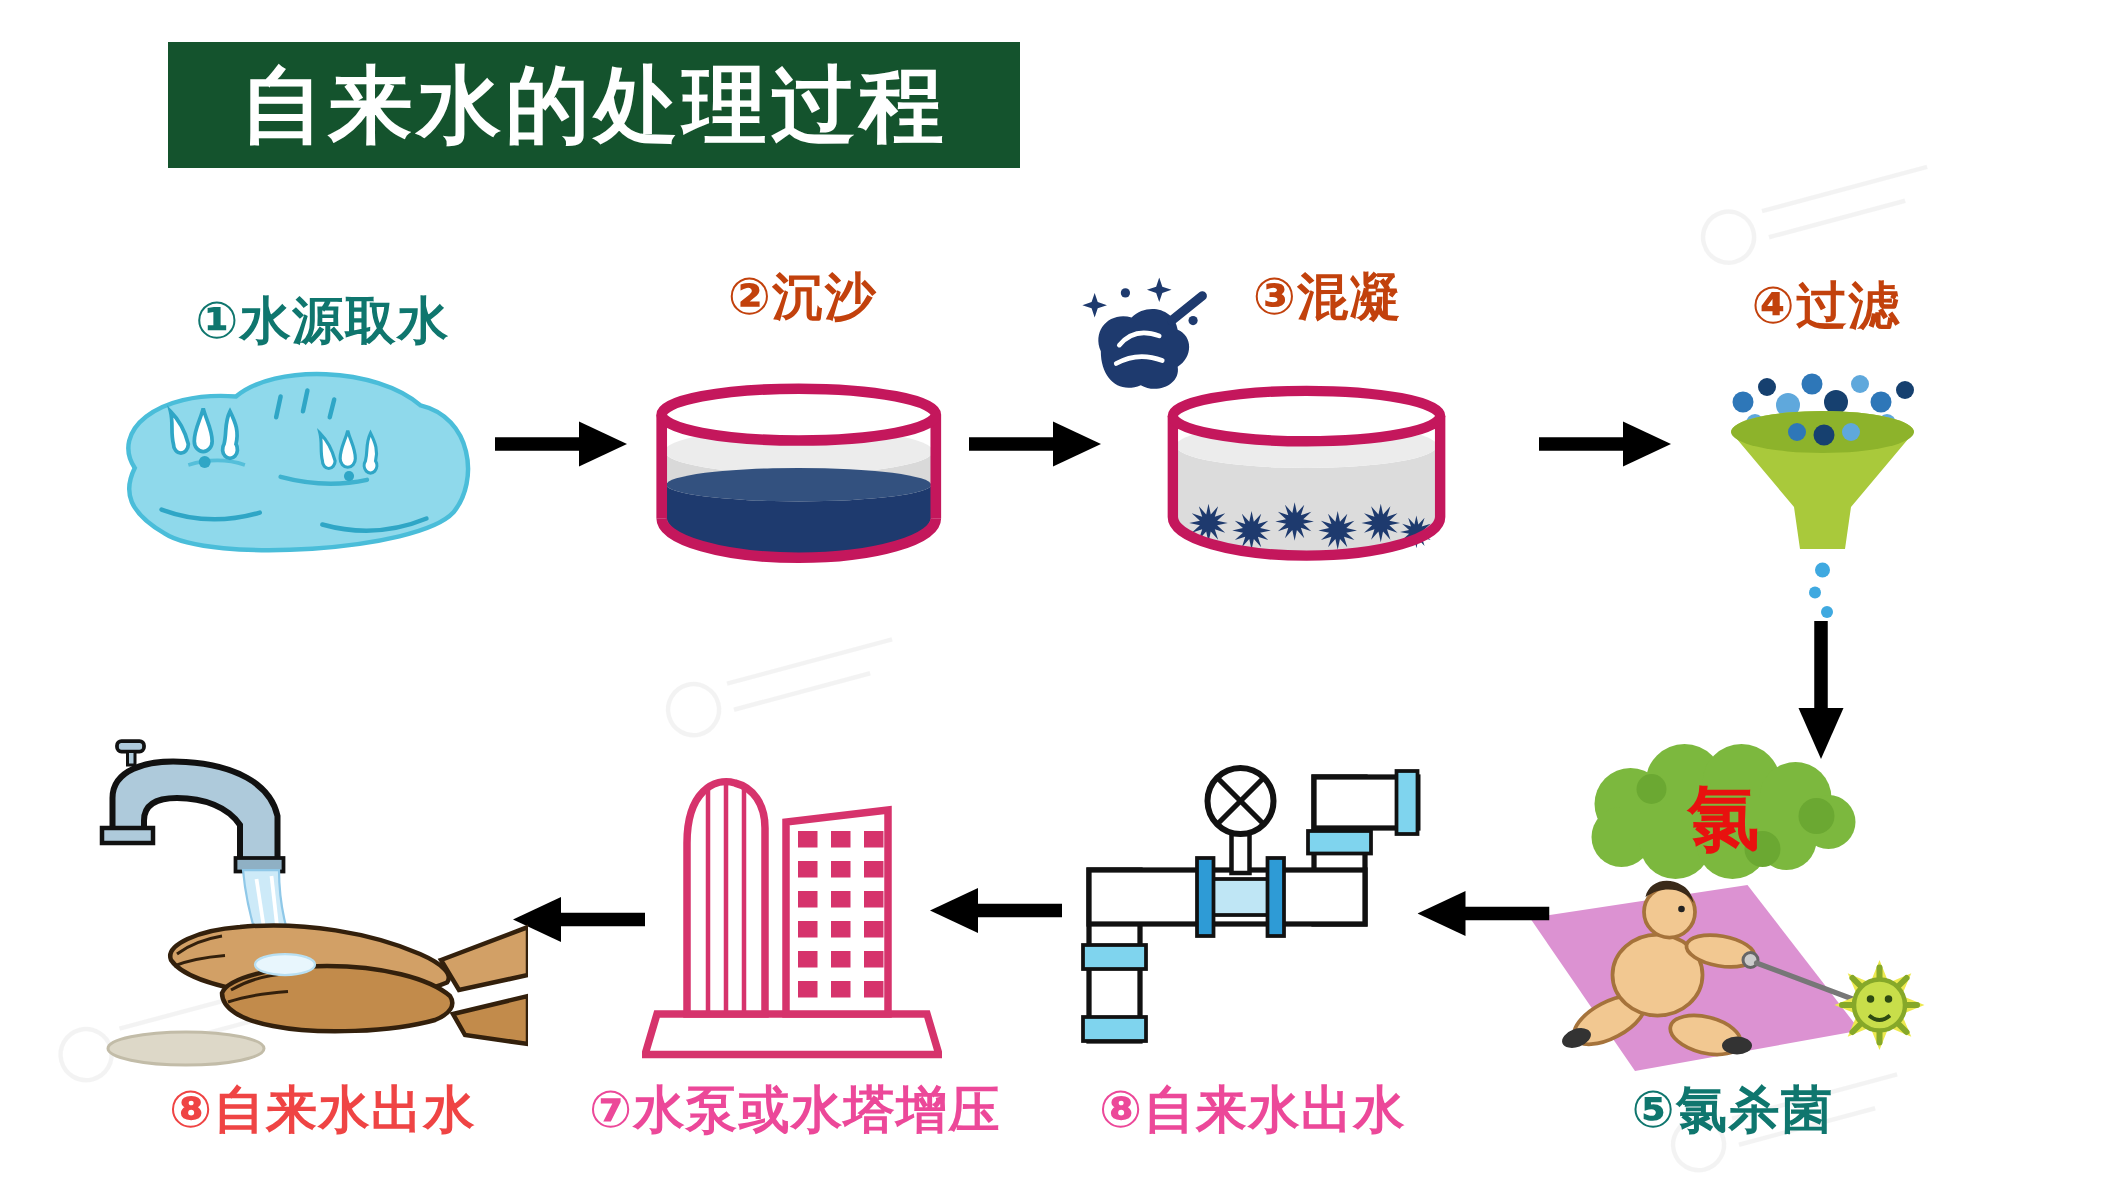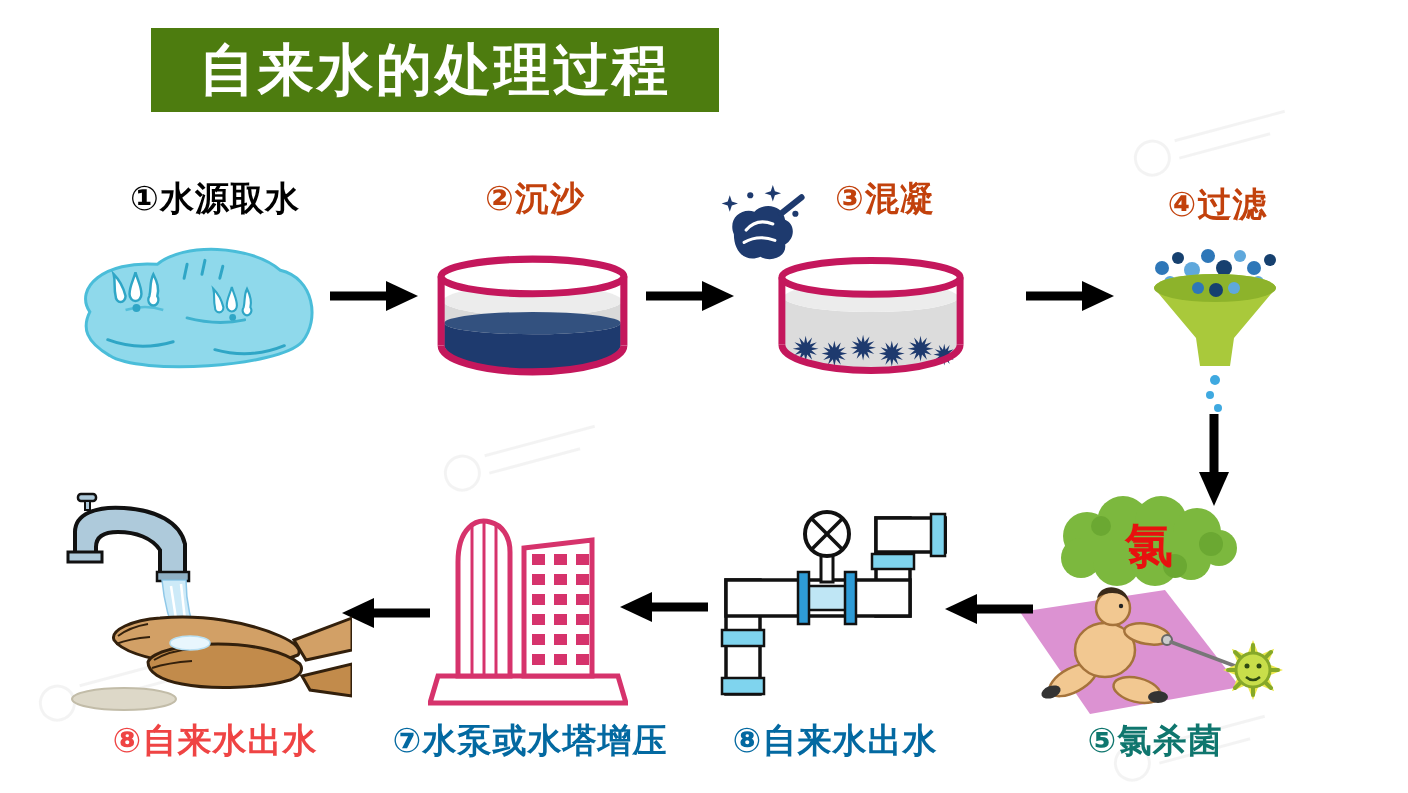--- a/index.html
+++ b/index.html
@@ -2,31 +2,31 @@
 <html><head>
 <meta charset="utf-8">
 <style>
   html,body{margin:0;padding:0;background:#fff;}
   .canvas{
     position:relative;width:1408px;height:793px;background:#ffffff;overflow:hidden;
     font-family:"Liberation Sans","DejaVu Sans",sans-serif;
   }
   .banner{
     position:absolute;left:112px;top:28px;width:568px;height:84px;
-    background:#4d7c0f;display:flex;align-items:center;justify-content:center;margin-left:39px;
+    background:#14532d;display:flex;align-items:center;justify-content:center;
   }
   .banner span{color:#ffffff;font-size:56px;font-weight:bold;letter-spacing:3px;line-height:1;}
   .step-label{
     position:absolute;font-size:34px;font-weight:bold;text-align:center;
     letter-spacing:1px;white-space:nowrap;line-height:1.1;
   }
-  .c1{color:#000000;}
+  .c1{color:#0f766e;margin-top:16px;}
   .c2{color:#c2410c;}
   .c5{color:#0f766e;}
-  .c6{color:#0369a1;}
+  .c6{color:#ec4899;}
   .c8{color:#ef4444;}
   .illus{position:absolute;}
   .wm{position:absolute;opacity:.09;}
   svg text{font-family:"Liberation Sans","DejaVu Sans",sans-serif;}
 </style>
 </head>
 <body>
 
 <div class="canvas">
 

